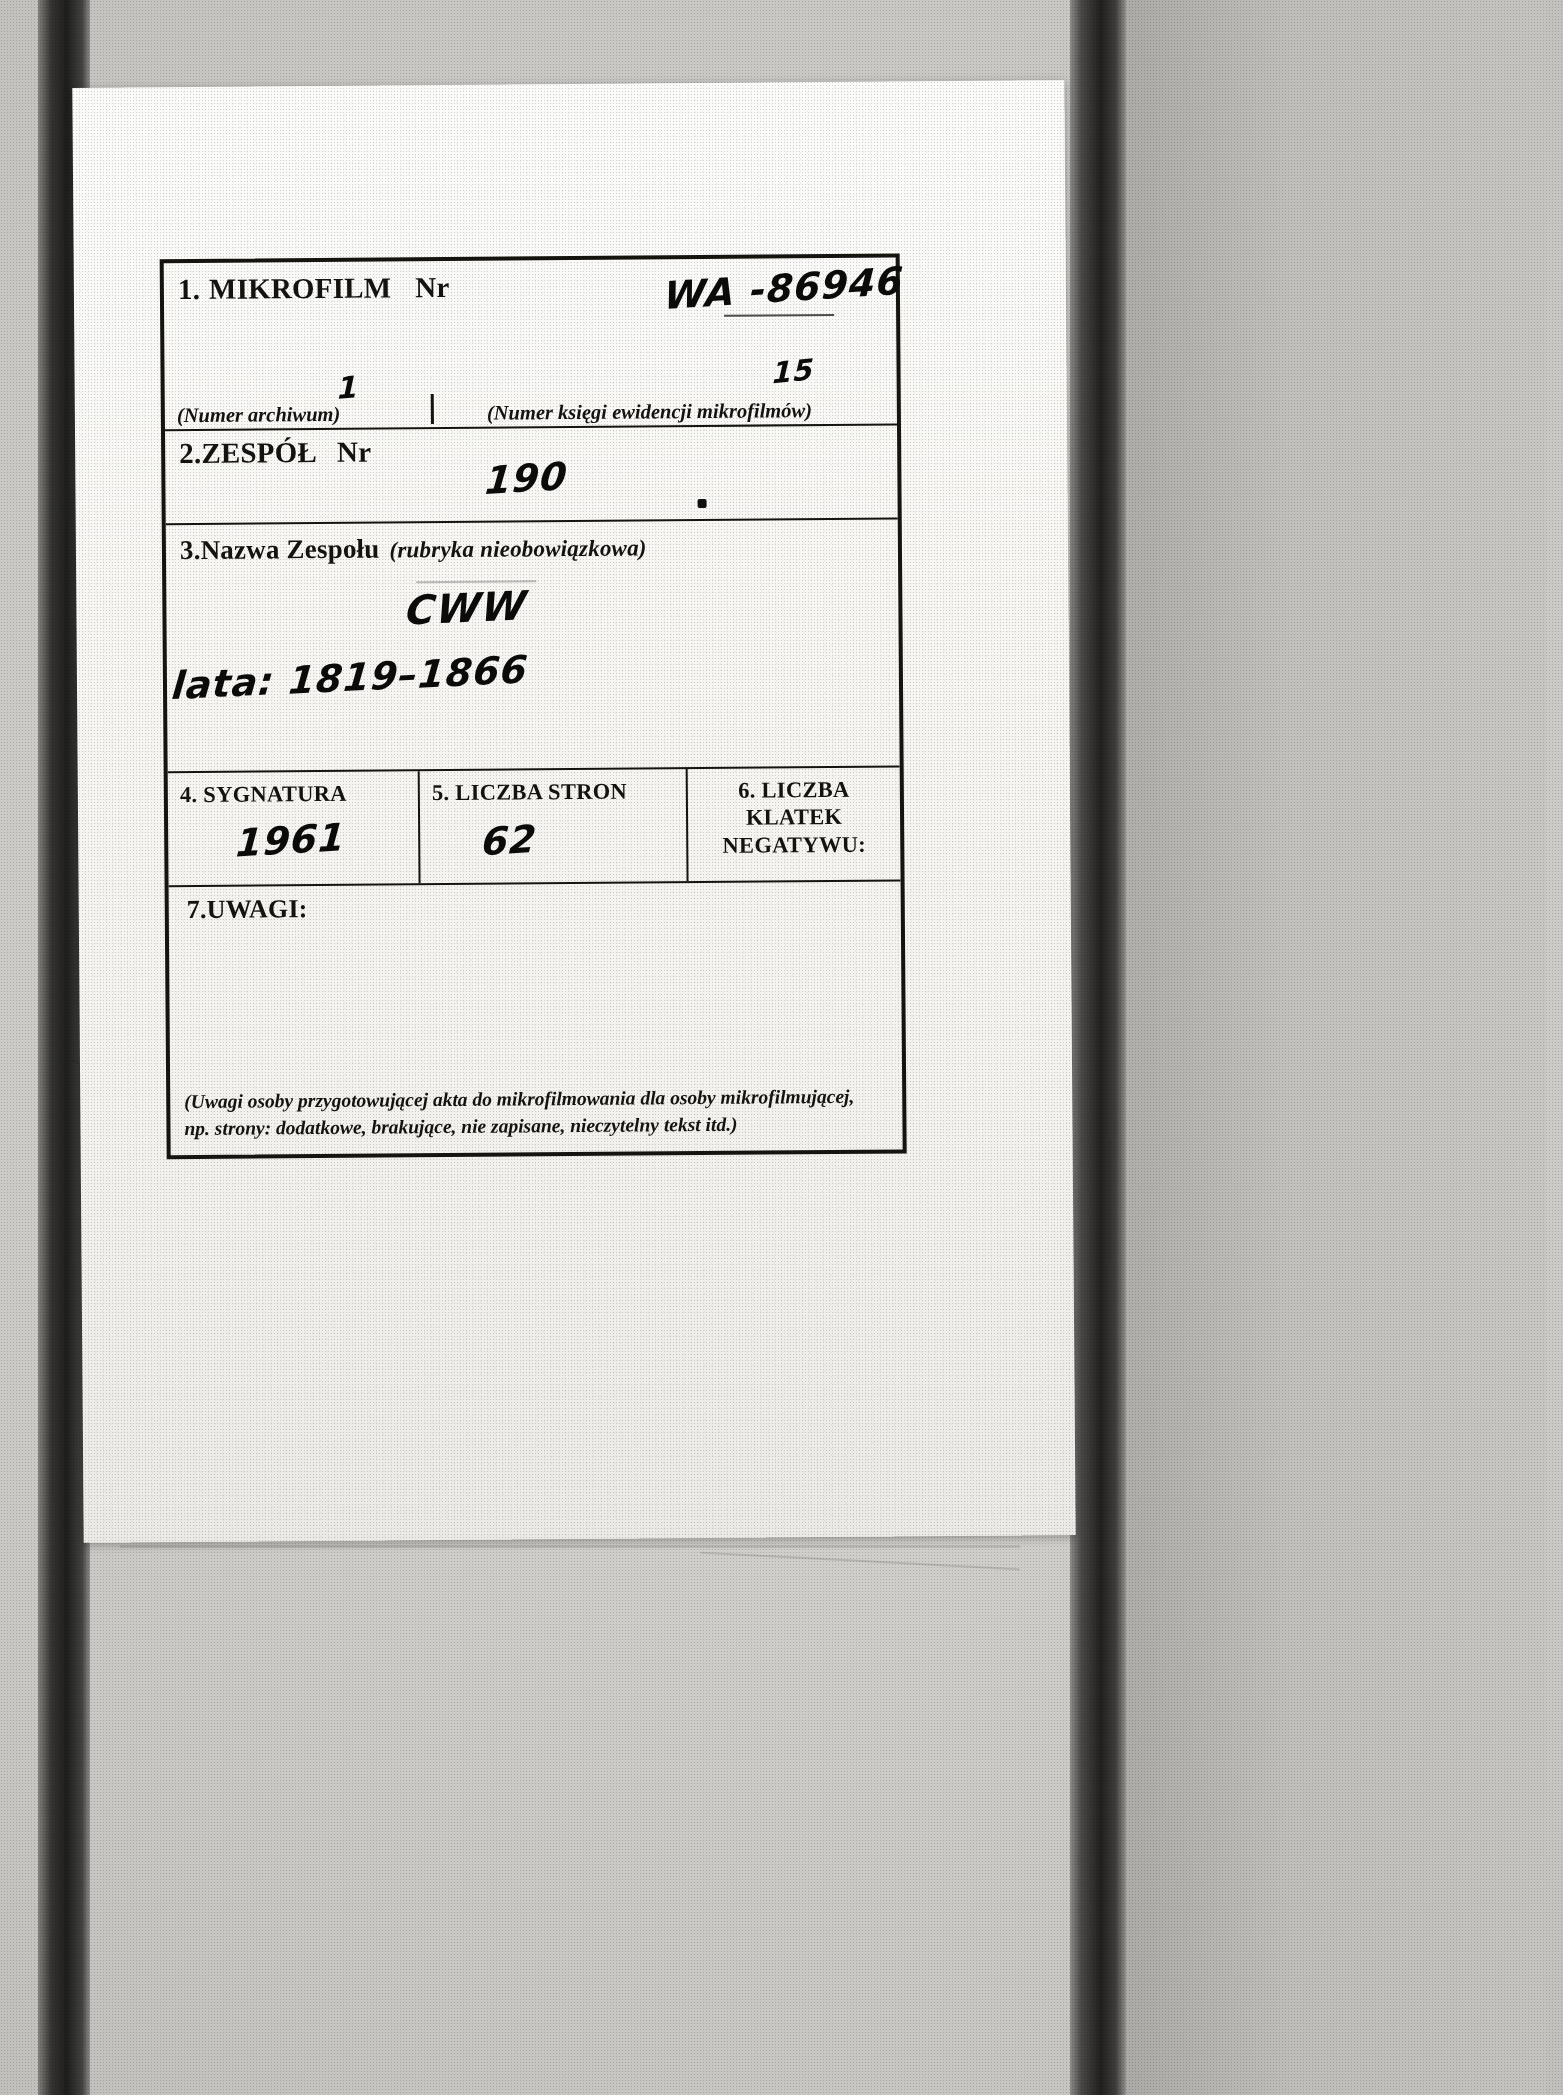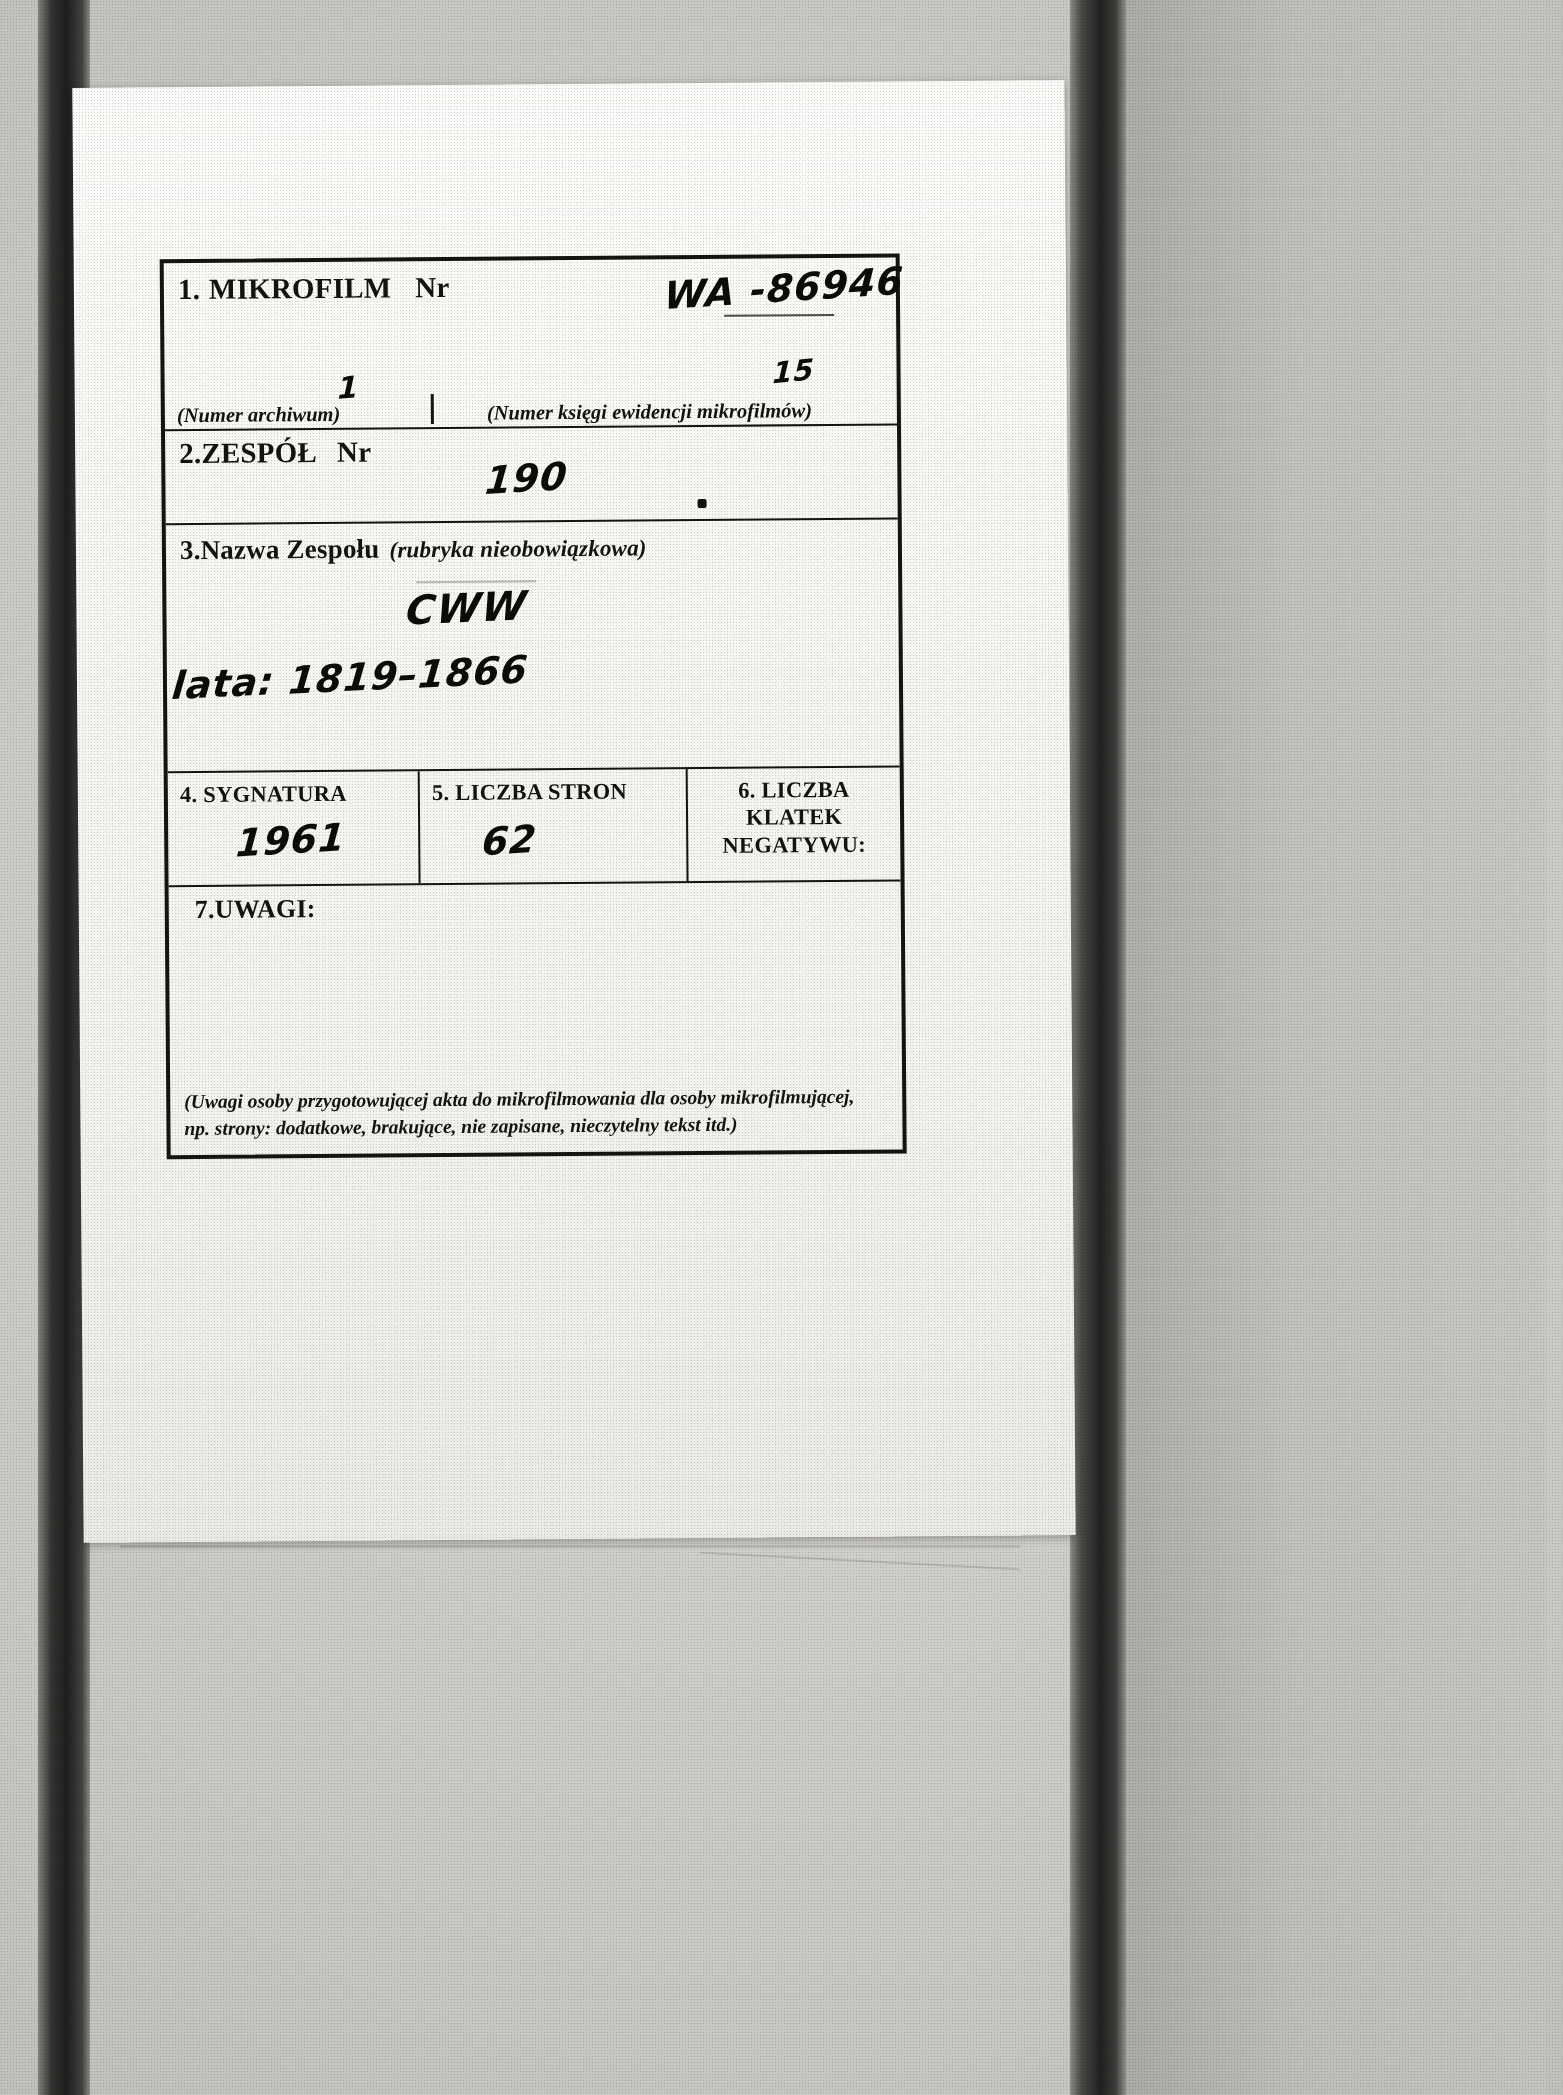--- a/index.html
+++ b/index.html
@@ -176,21 +176,21 @@
     font-size: 22.5px;
     letter-spacing: .3px;
     line-height: 1.22;
   }
   #c-sygnatura .cell-title,
   #c-strony .cell-title { text-align: left; padding-left: 12px; }
   #c-klatki .cell-title { padding: 0 10px; }
 
   
   #row5 { height: 268px; }
-  #t-uwagi { left: 26px; top: 8px; font-size: 26px; }
+  #t-uwagi { left: 18px; top: 8px; font-size: 26px; }
   #foot-note {
     position:absolute;
     left: 14px;
     right: 10px;
     bottom: 12px;
     font-style: italic;
     font-weight: 700;
     font-size: 19.5px;
     line-height: 1.42;
   }

